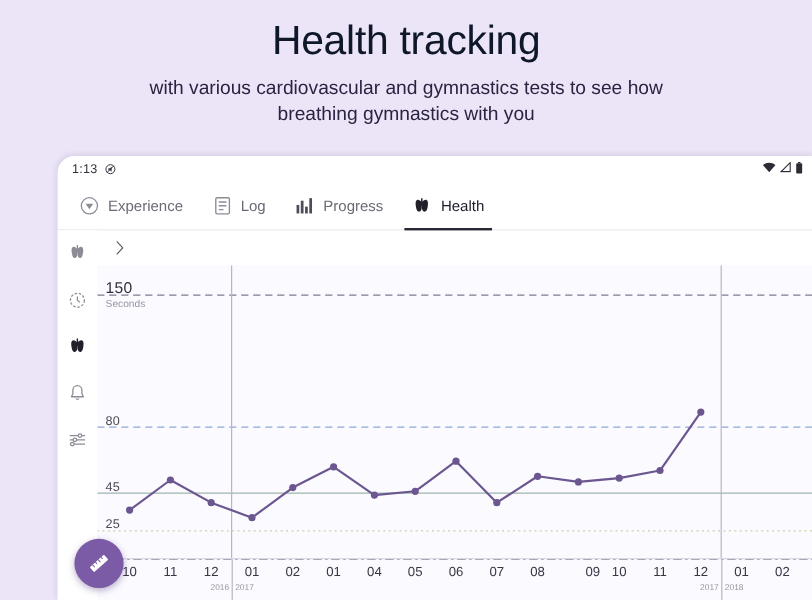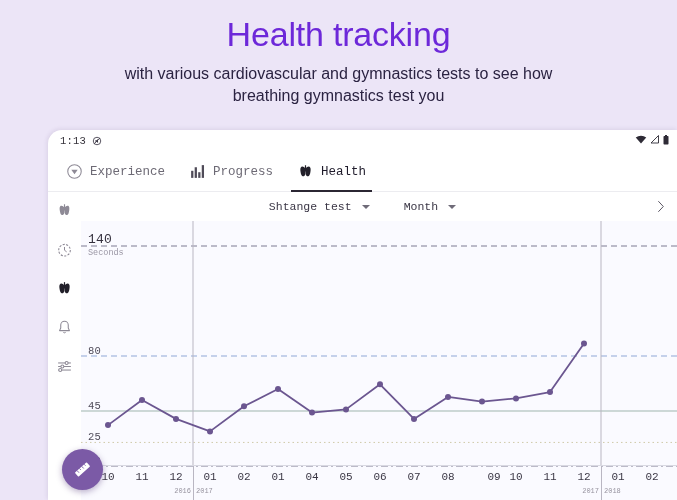--- a/index.html
+++ b/index.html
@@ -11,37 +11,36 @@
   }
   body { background: #ece5f7; position: relative; }
 
   
   .promo {
     position: absolute; left: 0; top: 0; width: 677px; height: 130px;
     text-align: center; color: #1d1636;
   }
   .promo-title {
     font-size: 34px; font-weight: 400; letter-spacing: -0.2px;
-    padding-top: 16px; line-height: 1.1; color: #6d28d9;
+    padding-top: 16px; line-height: 1.1; color: #0f172a;
   }
   .promo-sub {
     font-size: 16px; font-weight: 400; line-height: 1.35;
     padding-top: 10px; color: #2b2342;
   }
 
   
   .device {
     position: absolute; left: 48px; top: 130px;
     width: 629px; height: 370px;
     background: #ffffff;
     border-top-left-radius: 14px;
     border-bottom-left-radius: 0;
     box-shadow: -1px -1px 4px rgba(60,40,90,.10);
     overflow: hidden;
-    font-family: Liberation Mono, monospace;
   }
 
   
   .statusbar {
     position: absolute; left: 0; top: 0; width: 629px; height: 22px;
     display: flex; align-items: center;
     padding: 0 8px 0 12px;
     font-size: 10px; color: #35323a;
   }
   .sb-left { display: flex; align-items: center; gap: 6px; }
@@ -149,21 +148,21 @@
   }
   .fab svg { width: 19px; height: 19px; display: block; }
 </style>
 </head>
 <body>
 
 <div class="promo">
   <div class="promo-title">Health tracking</div>
   <div class="promo-sub">
     <div>with various cardiovascular and gymnastics tests to see how</div>
-    <div>breathing gymnastics test you</div>
+    <div>breathing gymnastics with you</div>
   </div>
 </div>
 
 <div class="device">
 
   <div class="statusbar">
     <div class="sb-left">
       <span class="sb-time">1:13</span>
       <span class="ic-mute">
         <svg viewBox="0 0 24 24" width="10" height="10">
@@ -198,20 +197,31 @@
     <div class="tab">
       <span class="ic">
         <svg viewBox="0 0 24 24" width="17" height="17">
           <circle cx="12" cy="12" r="9.5" fill="none" stroke="#8e8a96" stroke-width="1.5"></circle>
           <path d="M7.5 9.5h9L12 16z" fill="#8e8a96"></path>
         </svg>
       </span>
       <span>Experience</span>
     </div>
 
+    <div class="tab">
+      <span class="ic">
+        <svg viewBox="0 0 24 24" width="17" height="17">
+          <rect x="4" y="2.5" width="16" height="19" rx="1.5" fill="none" stroke="#8e8a96" stroke-width="1.6"></rect>
+          <line x1="7.5" y1="7.5" x2="16.5" y2="7.5" stroke="#8e8a96" stroke-width="1.6"></line>
+          <line x1="7.5" y1="12" x2="16.5" y2="12" stroke="#8e8a96" stroke-width="1.6"></line>
+          <line x1="7.5" y1="16.5" x2="13" y2="16.5" stroke="#8e8a96" stroke-width="1.6"></line>
+        </svg>
+      </span>
+      <span>Log</span>
+    </div>
 
     <div class="tab">
       <span class="ic">
         <svg viewBox="0 0 24 24" width="17" height="17">
           <rect x="3" y="11" width="3.2" height="10" fill="#4f4b58"></rect>
           <rect x="8" y="6" width="3.2" height="15" fill="#4f4b58"></rect>
           <rect x="13" y="13" width="3.2" height="8" fill="#4f4b58"></rect>
           <rect x="18" y="3" width="3.2" height="18" fill="#4f4b58"></rect>
         </svg>
       </span>
@@ -236,30 +246,20 @@
     </div>
   </div>
 
   <div class="filterbar">
     <div class="arrowbtn">
       <svg viewBox="0 0 24 24" width="15" height="15">
         <path d="M15 4 7.5 12 15 20" fill="none" stroke="#5b5764" stroke-width="1.6" stroke-linecap="round" stroke-linejoin="round"></path>
       </svg>
     </div>
 
-    <div class="filters">
-      <div class="dropdown">
-        <span>Shtange test</span>
-        <span class="caret"></span>
-      </div>
-      <div class="dropdown">
-        <span>Month</span>
-        <span class="caret"></span>
-      </div>
-    </div>
 
     <div class="arrowbtn">
       <svg viewBox="0 0 24 24" width="15" height="15">
         <path d="M9 4 16.5 12 9 20" fill="none" stroke="#5b5764" stroke-width="1.6" stroke-linecap="round" stroke-linejoin="round"></path>
       </svg>
     </div>
   </div>
 
   <div class="rail">
     <span class="ic">
@@ -323,21 +323,21 @@
           <circle cx="333.0" cy="197.9" r="3" fill="#6b5690"></circle>
           <circle cx="367.0" cy="175.9" r="3" fill="#6b5690"></circle>
           <circle cx="401.0" cy="180.6" r="3" fill="#6b5690"></circle>
           <circle cx="435.0" cy="177.4" r="3" fill="#6b5690"></circle>
           <circle cx="469.0" cy="171.1" r="3" fill="#6b5690"></circle>
           <circle cx="503.0" cy="122.4" r="3" fill="#6b5690"></circle>
         </svg>
     </div>
 
     <div id="ylabels">
-        <div class="ylabel big" style="top: 11px;">140</div>
+        <div class="ylabel big" style="top: 11px;">150</div>
         <div class="yunit" style="top: 27px;">Seconds</div>
         <div class="ylabel" style="top: 124px;">80</div>
         <div class="ylabel" style="top: 179px; text-align: center;">45</div>
         <div class="ylabel" style="top: 210.429px;">25</div>
         <div class="ylabel" style="top: 234px;">10</div>
       </div>
 
     <div class="xaxis" id="xaxis">
         <div class="xtick" style="left: 27px;">10</div>
         <div class="xtick" style="left: 61px;">11</div>

